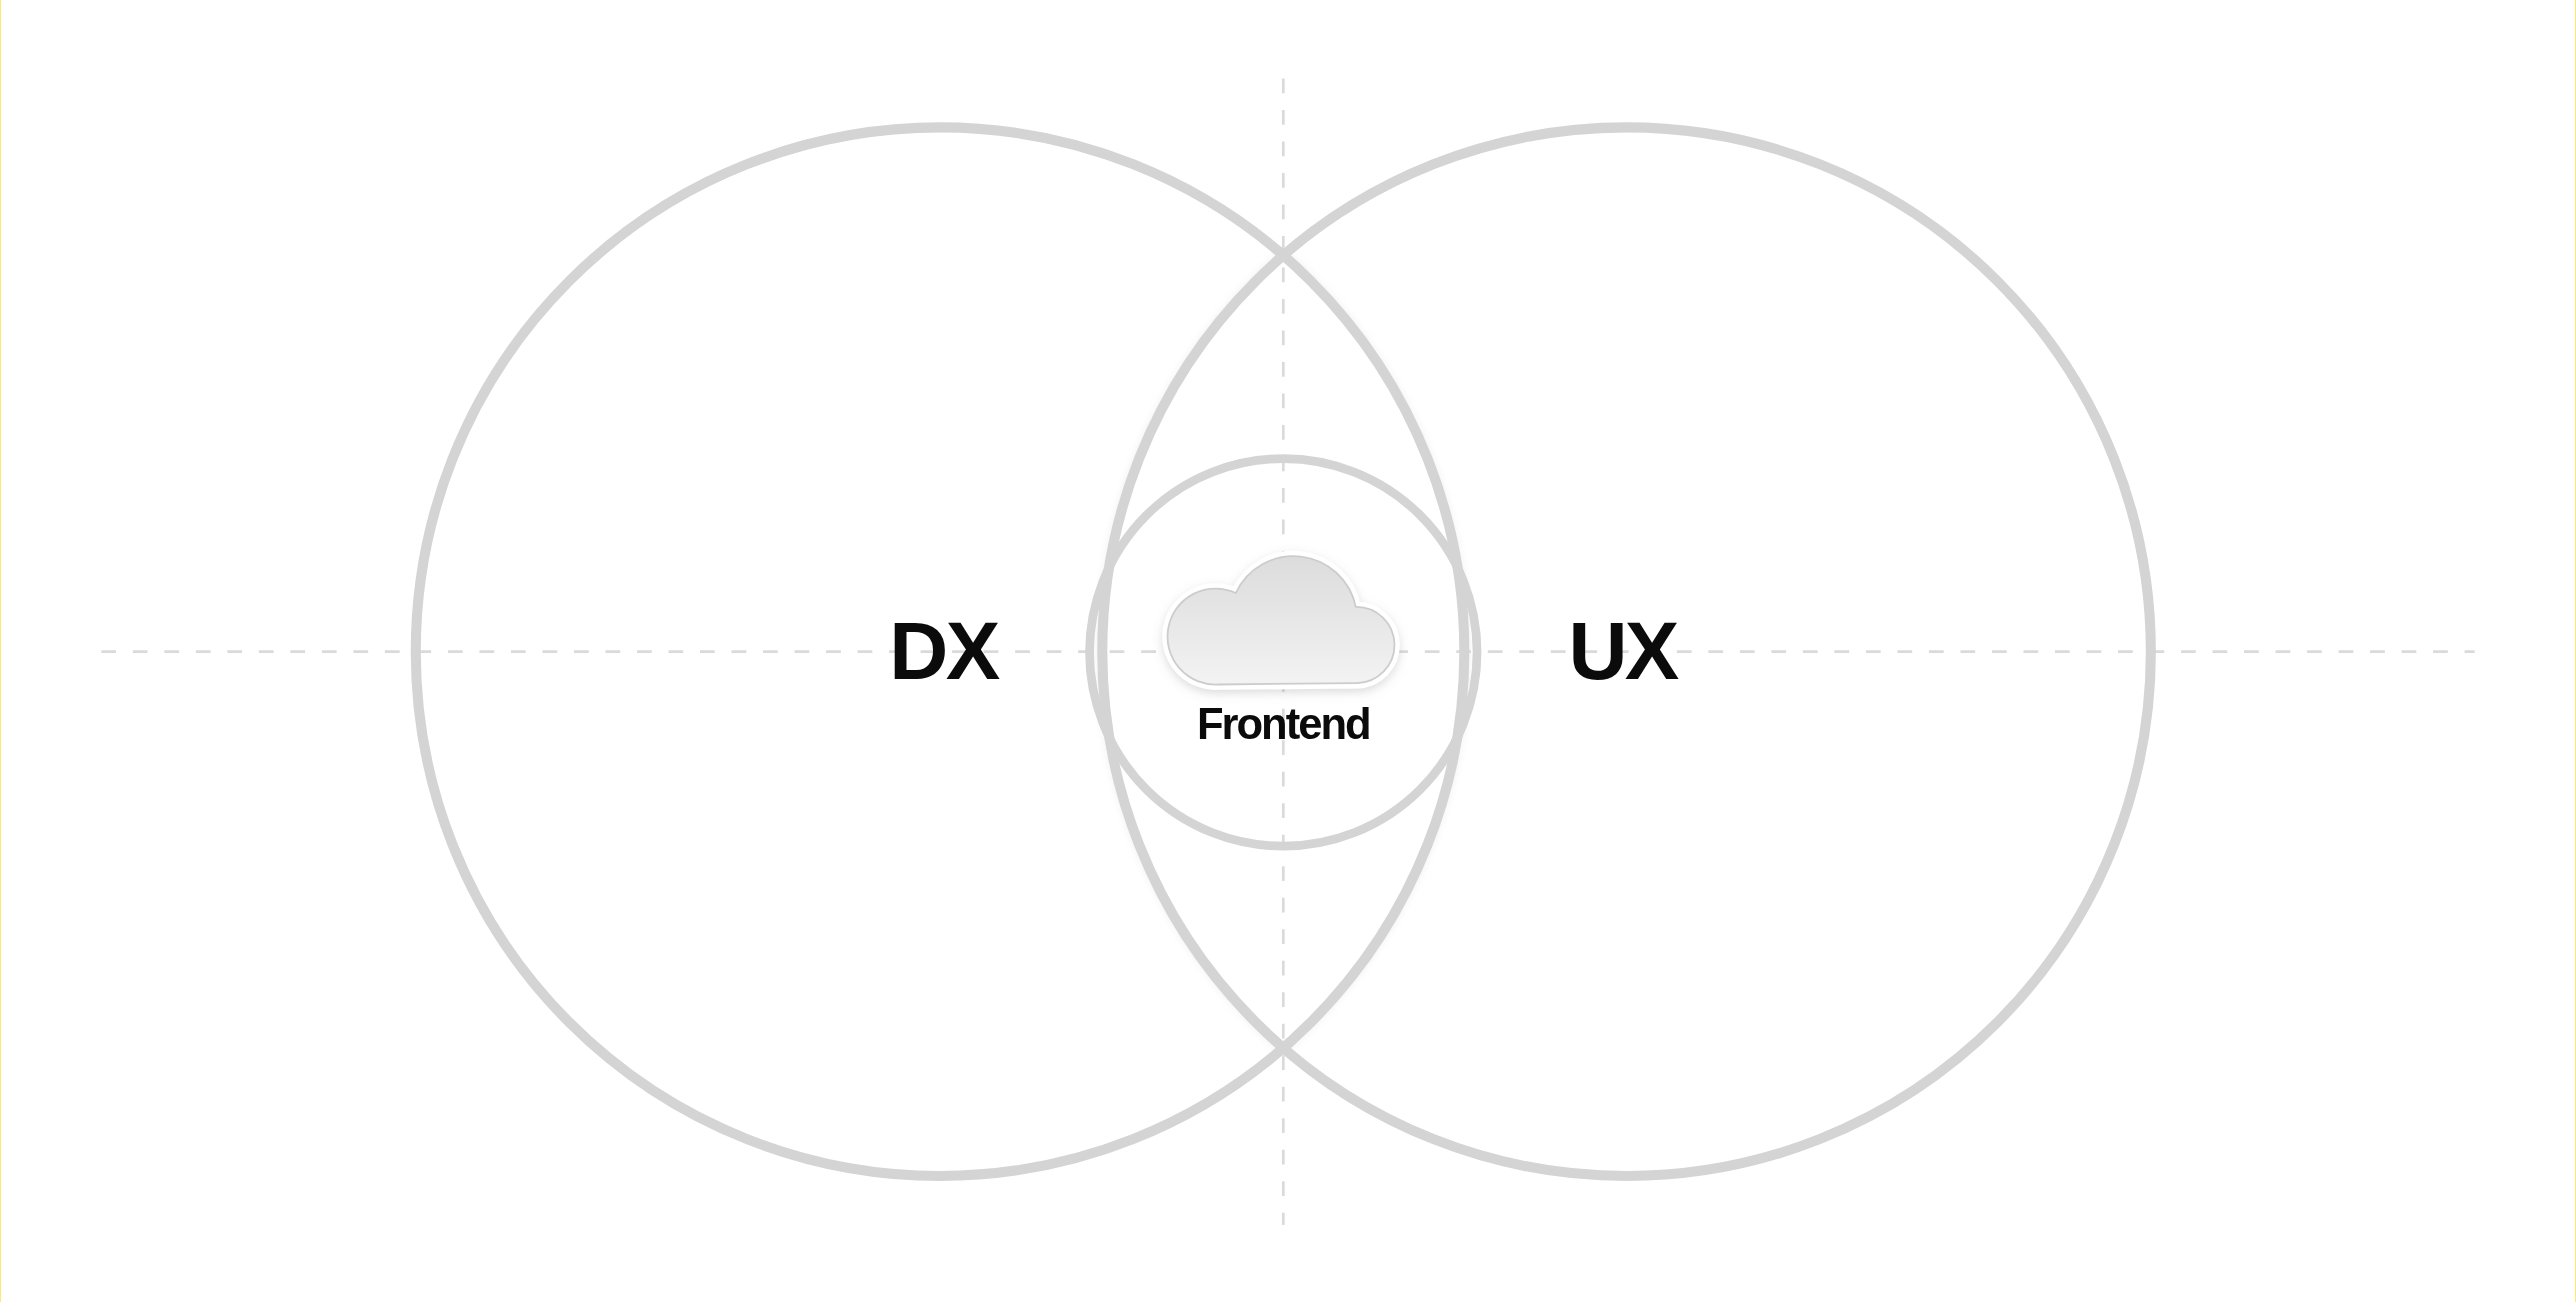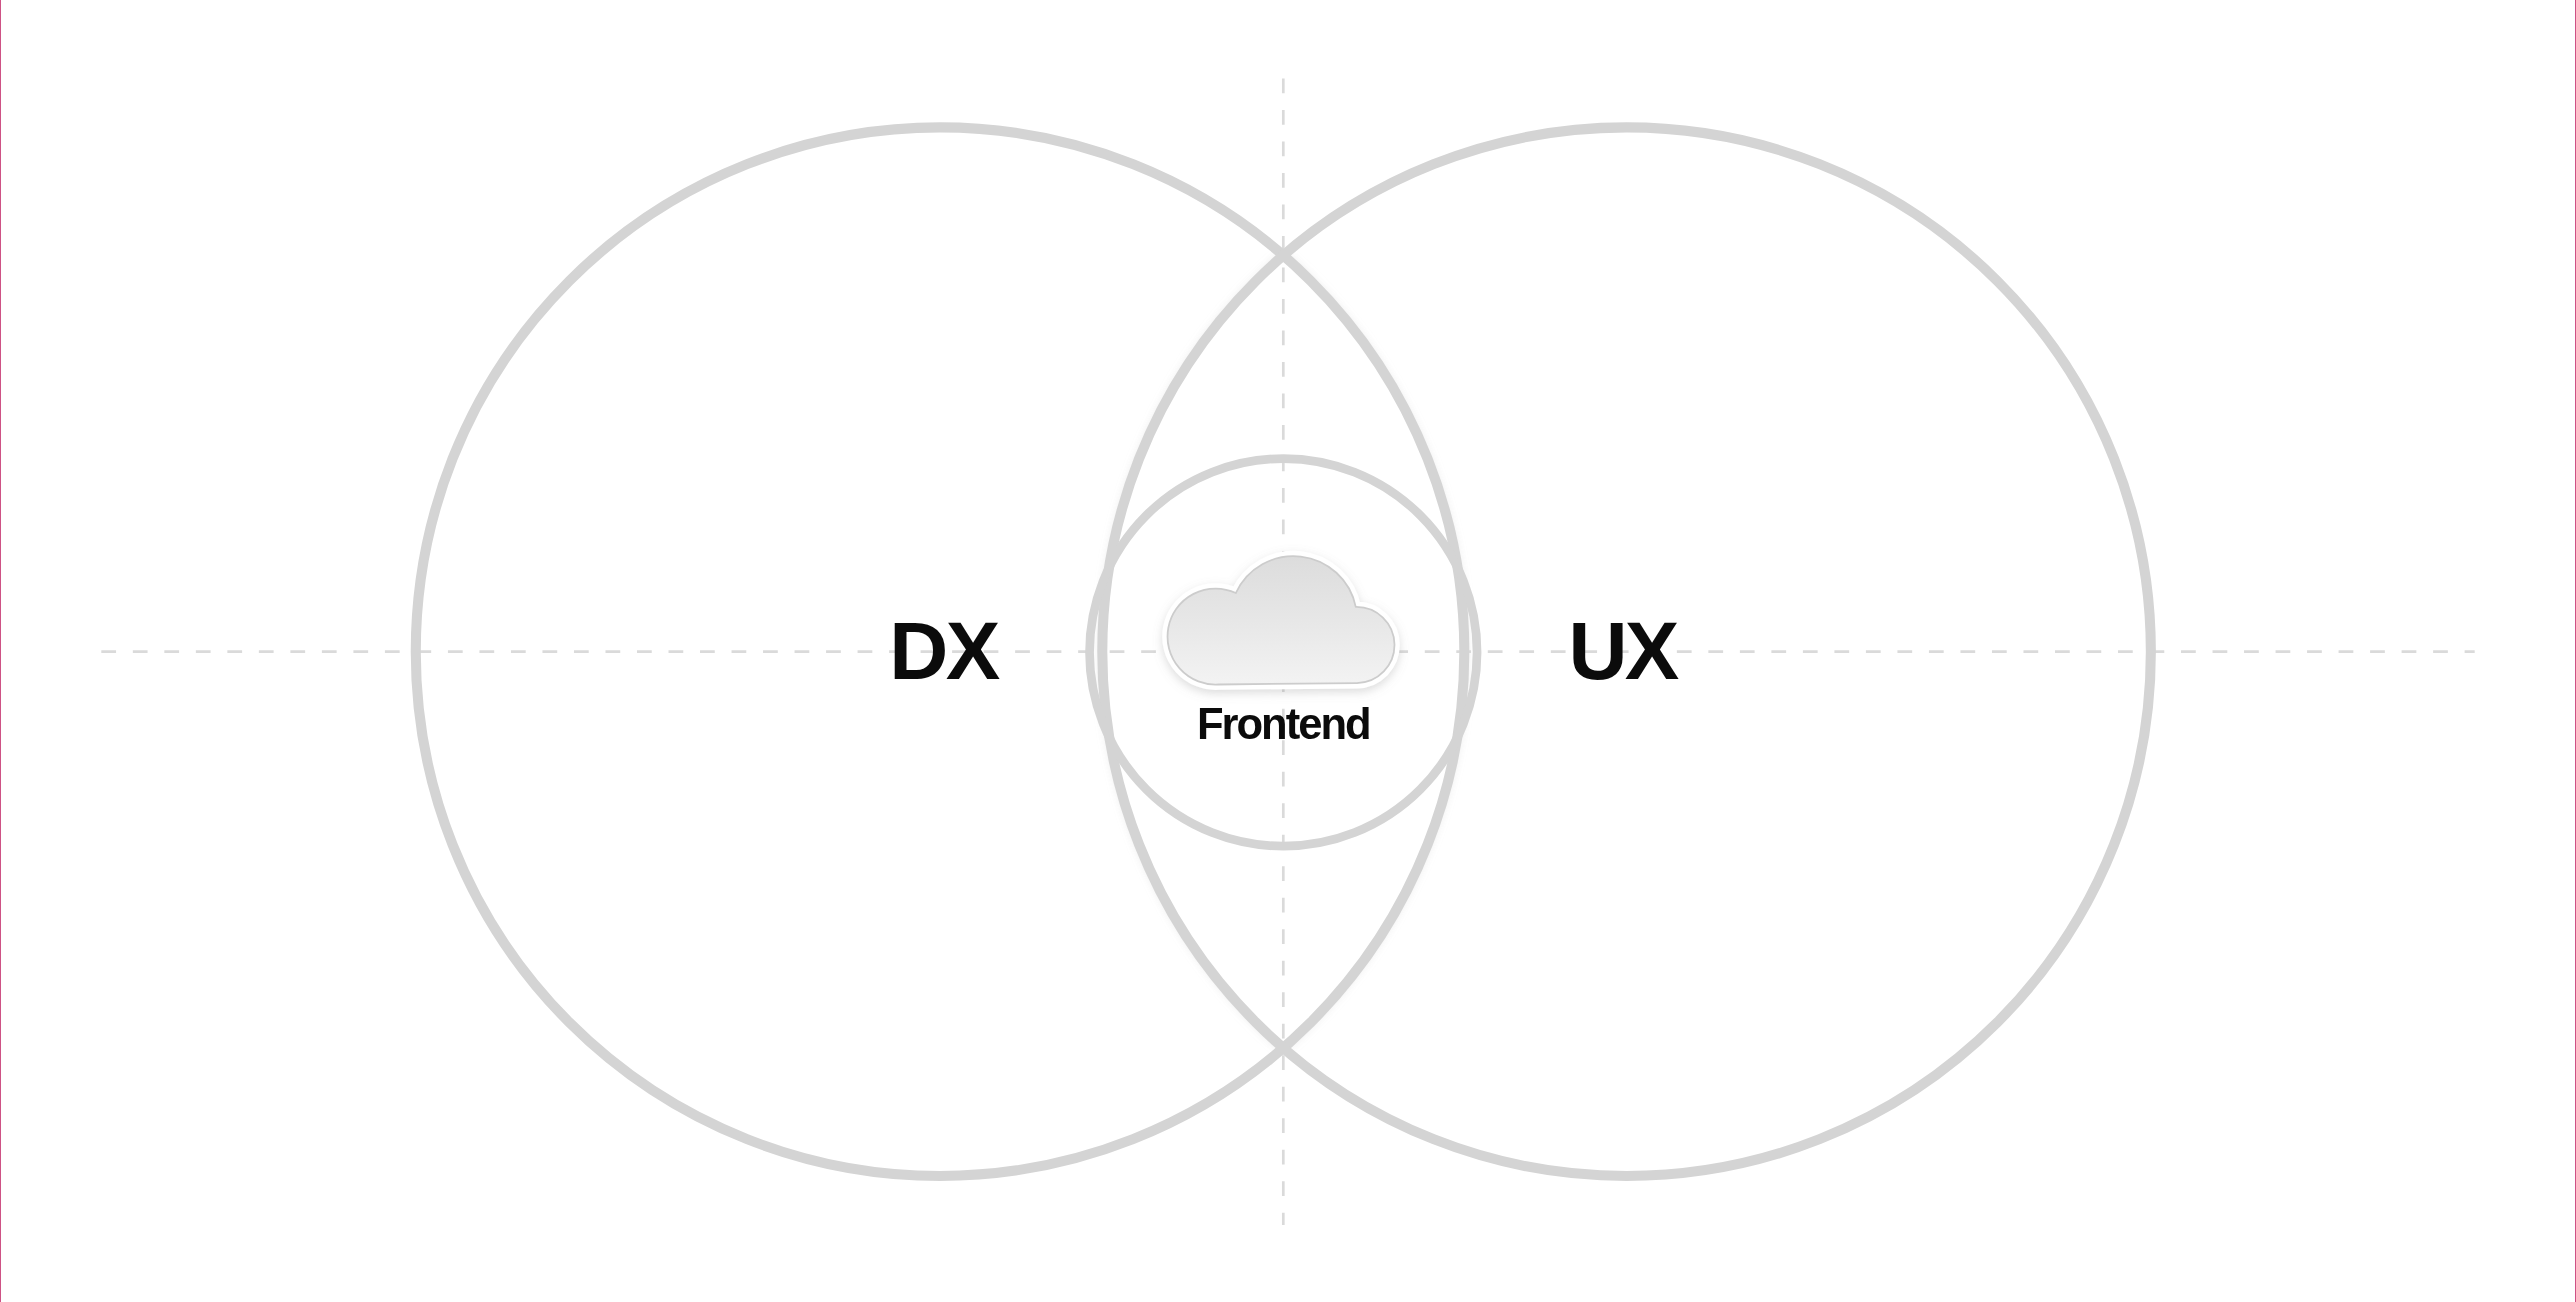--- a/index.html
+++ b/index.html
@@ -5,21 +5,21 @@
   html, body {
     margin: 0;
     padding: 0;
     background: #ffffff;
   }
   .stage {
     width: 100vw;
     height: 100vh;
     min-height: 335px;
     display: block;
-    background: #be185d;
+    background: #fde047;
     overflow: hidden;
   }
   svg { display: block; width: 100%; height: 100%; }
   .venn-label {
     font-family: "Liberation Sans", sans-serif;
     font-weight: 700;
     fill: #0b0b0b;
   }
   .venn-label--big {
     font-size: 122px;

